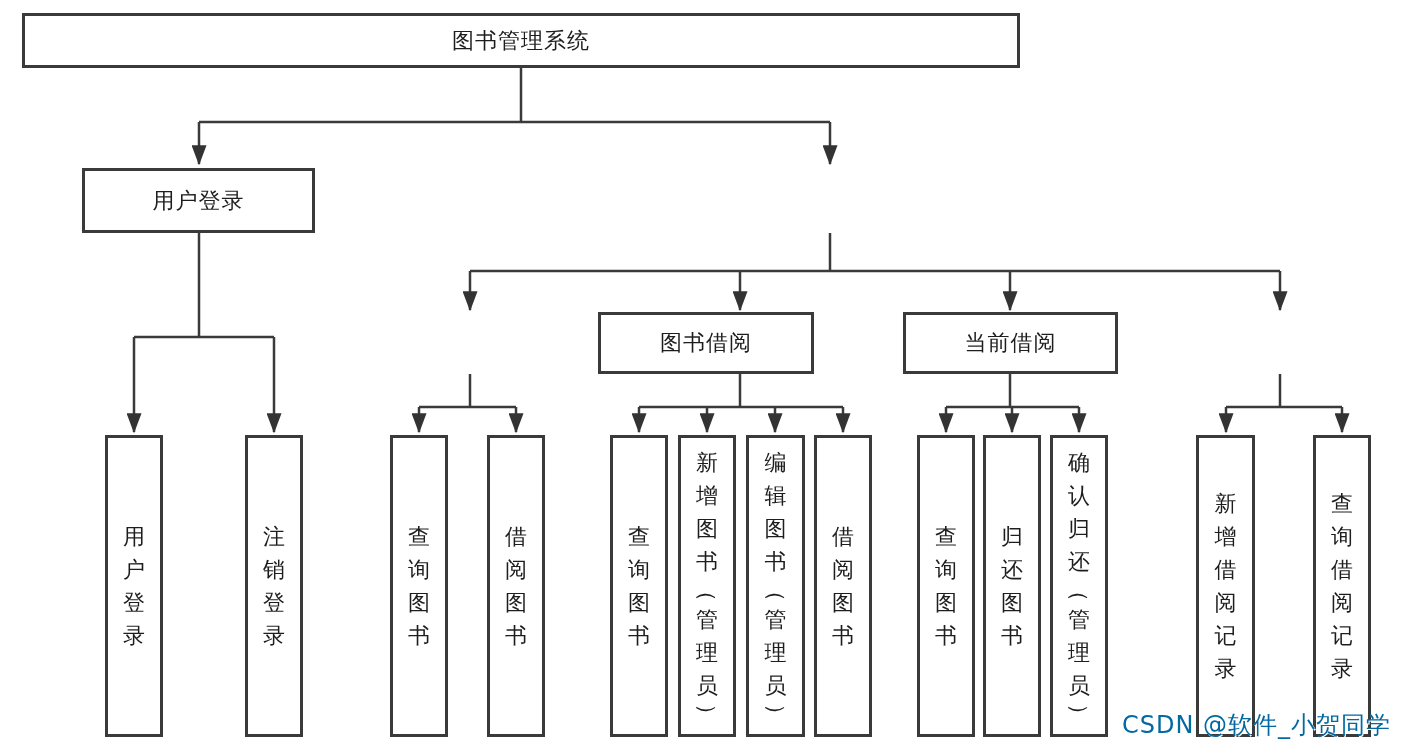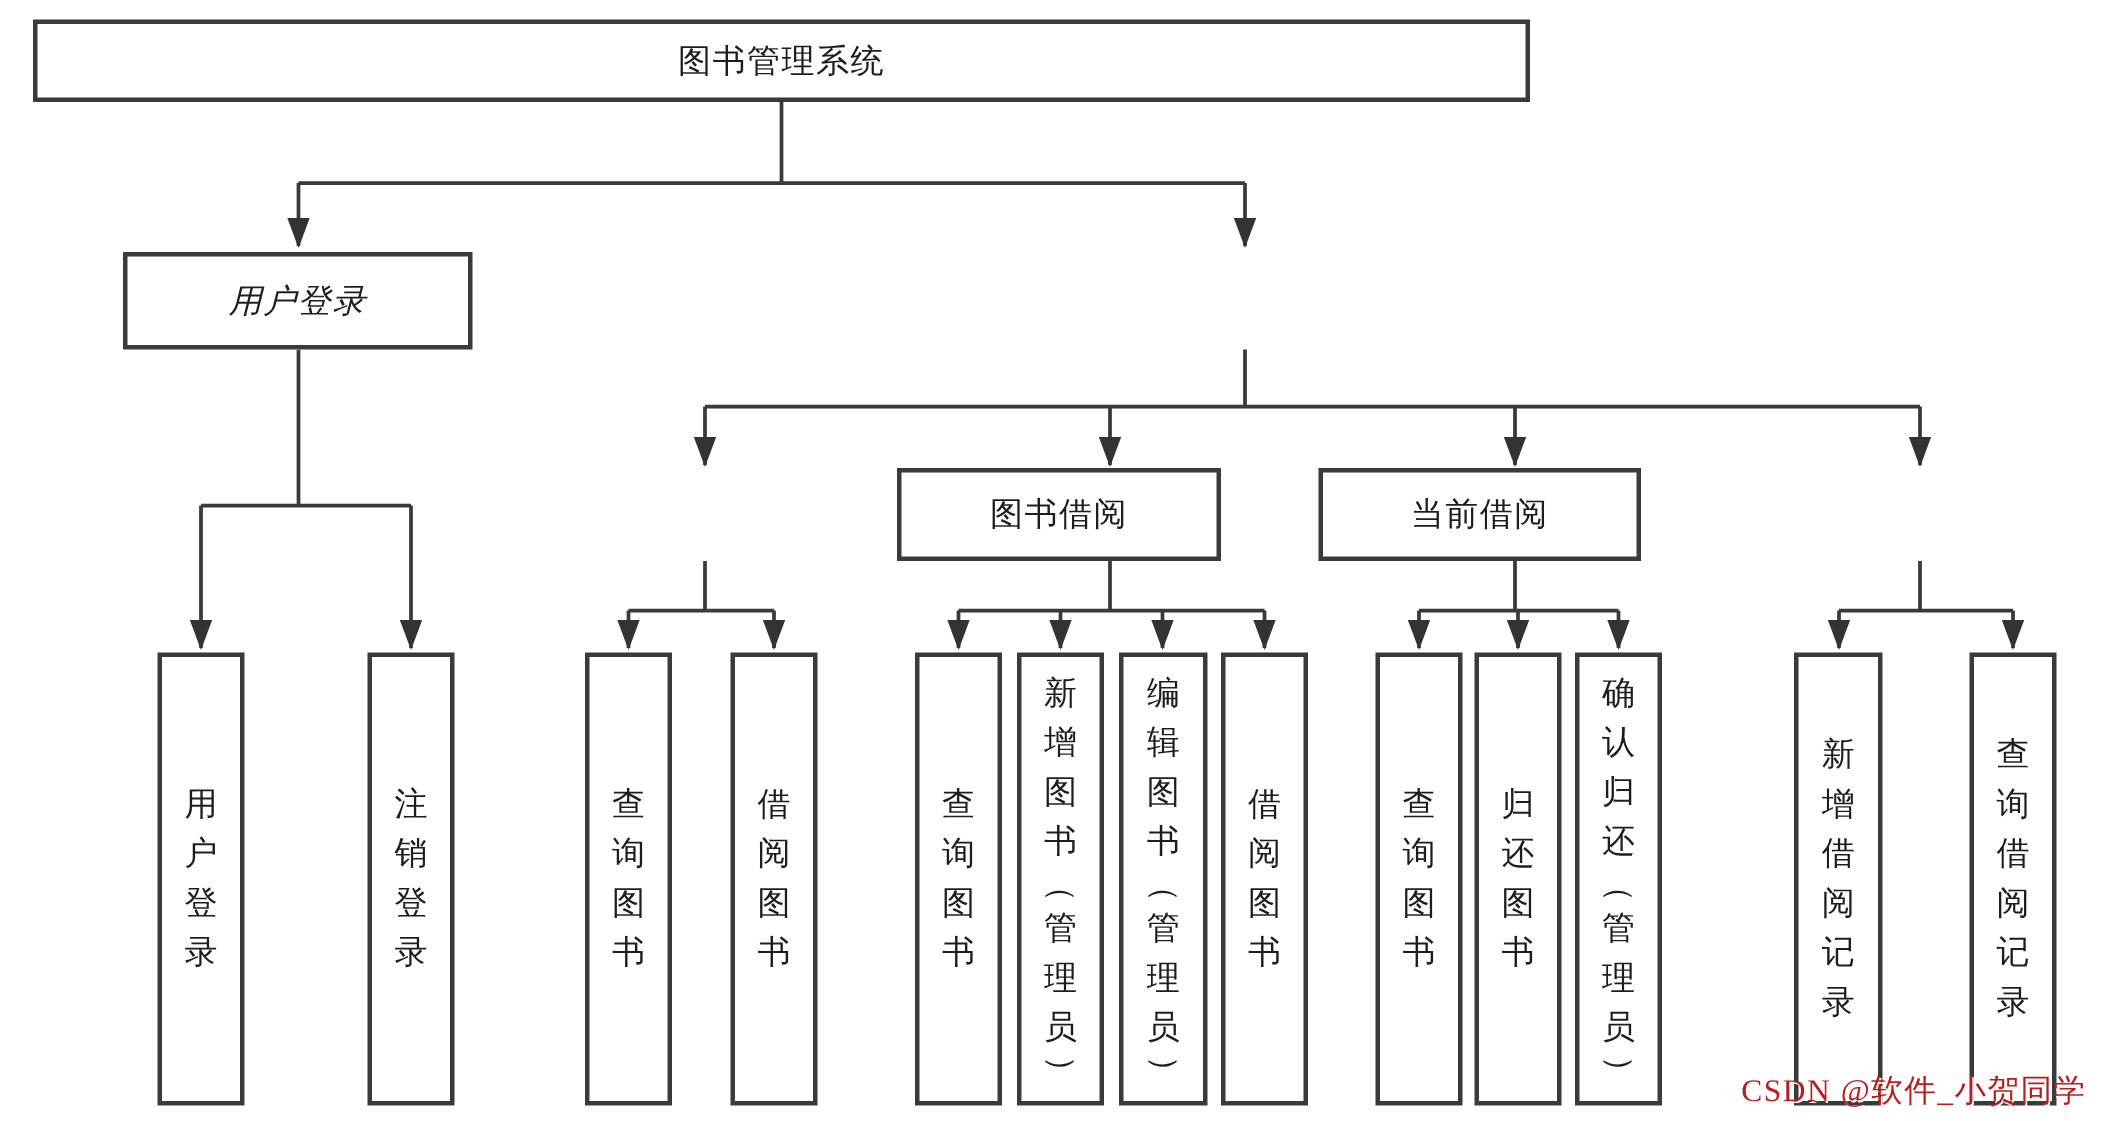--- a/index.html
+++ b/index.html
@@ -27,27 +27,26 @@
     display:flex;flex-direction:column;
     align-items:center;justify-content:center;
     height:100%;width:100%;
     letter-spacing:0;
   }
   .vtext span{display:block;height:33px;line-height:33px;font-size:22px;text-align:center;}
   .vtext span.rot{transform:rotate(90deg);height:25px;line-height:25px;}
   #watermark{
     position:absolute;
     right:14px;bottom:6px;
-    font-size:21px;
-    color:#b91c1c;
+    font-size:24px;
+    color:#0369a1;
     text-shadow:1px 1px 0 #ffffff;
     z-index:3;
     letter-spacing:1px;
     white-space:nowrap;
-    font-family:Liberation Serif, serif;
   }
 </style>
 </head>
 <body>
 
 <div id="canvas">
 
   <svg id="wires" width="1405" height="747" viewBox="0 0 1405 747">
     <defs>
       <marker id="arrow" viewBox="0 0 8 6" refX="7.5" refY="3" markerWidth="8" markerHeight="6" orient="auto">
@@ -93,24 +92,24 @@
 
       <line x1="1280" y1="374" x2="1280" y2="407"></line>
       <line x1="1226" y1="407" x2="1342" y2="407"></line>
       <line x1="1226" y1="407" x2="1226" y2="432" marker-end="url(#arrow)"></line>
       <line x1="1342" y1="407" x2="1342" y2="432" marker-end="url(#arrow)"></line>
     </g>
   </svg>
 
   <div class="node" style="left:22px;top:13px;width:998px;height:55px;">图书管理系统</div>
 
-  <div class="node" style="left:82px;top:168px;width:233px;height:65px;font-style:italic;">用户登录</div>
+  <div class="node" style="left:82px;top:168px;width:233px;height:65px;">用户登录</div>
 
   <div class="node" style="left:598px;top:312px;width:216px;height:62px;">图书借阅</div>
-  <div class="node" style="left:879px;top:312px;width:215px;height:62px;">当前借阅</div>
+  <div class="node" style="left:903px;top:312px;width:215px;height:62px;">当前借阅</div>
 
   <div class="node leaf" style="left:105px;top:435px;width:58px;height:302px;">
     <div class="vtext">
         <span>用</span>
         <span>户</span>
         <span>登</span>
         <span>录</span>
       </div>
   </div>
   <div class="node leaf" style="left:245px;top:435px;width:58px;height:302px;">

